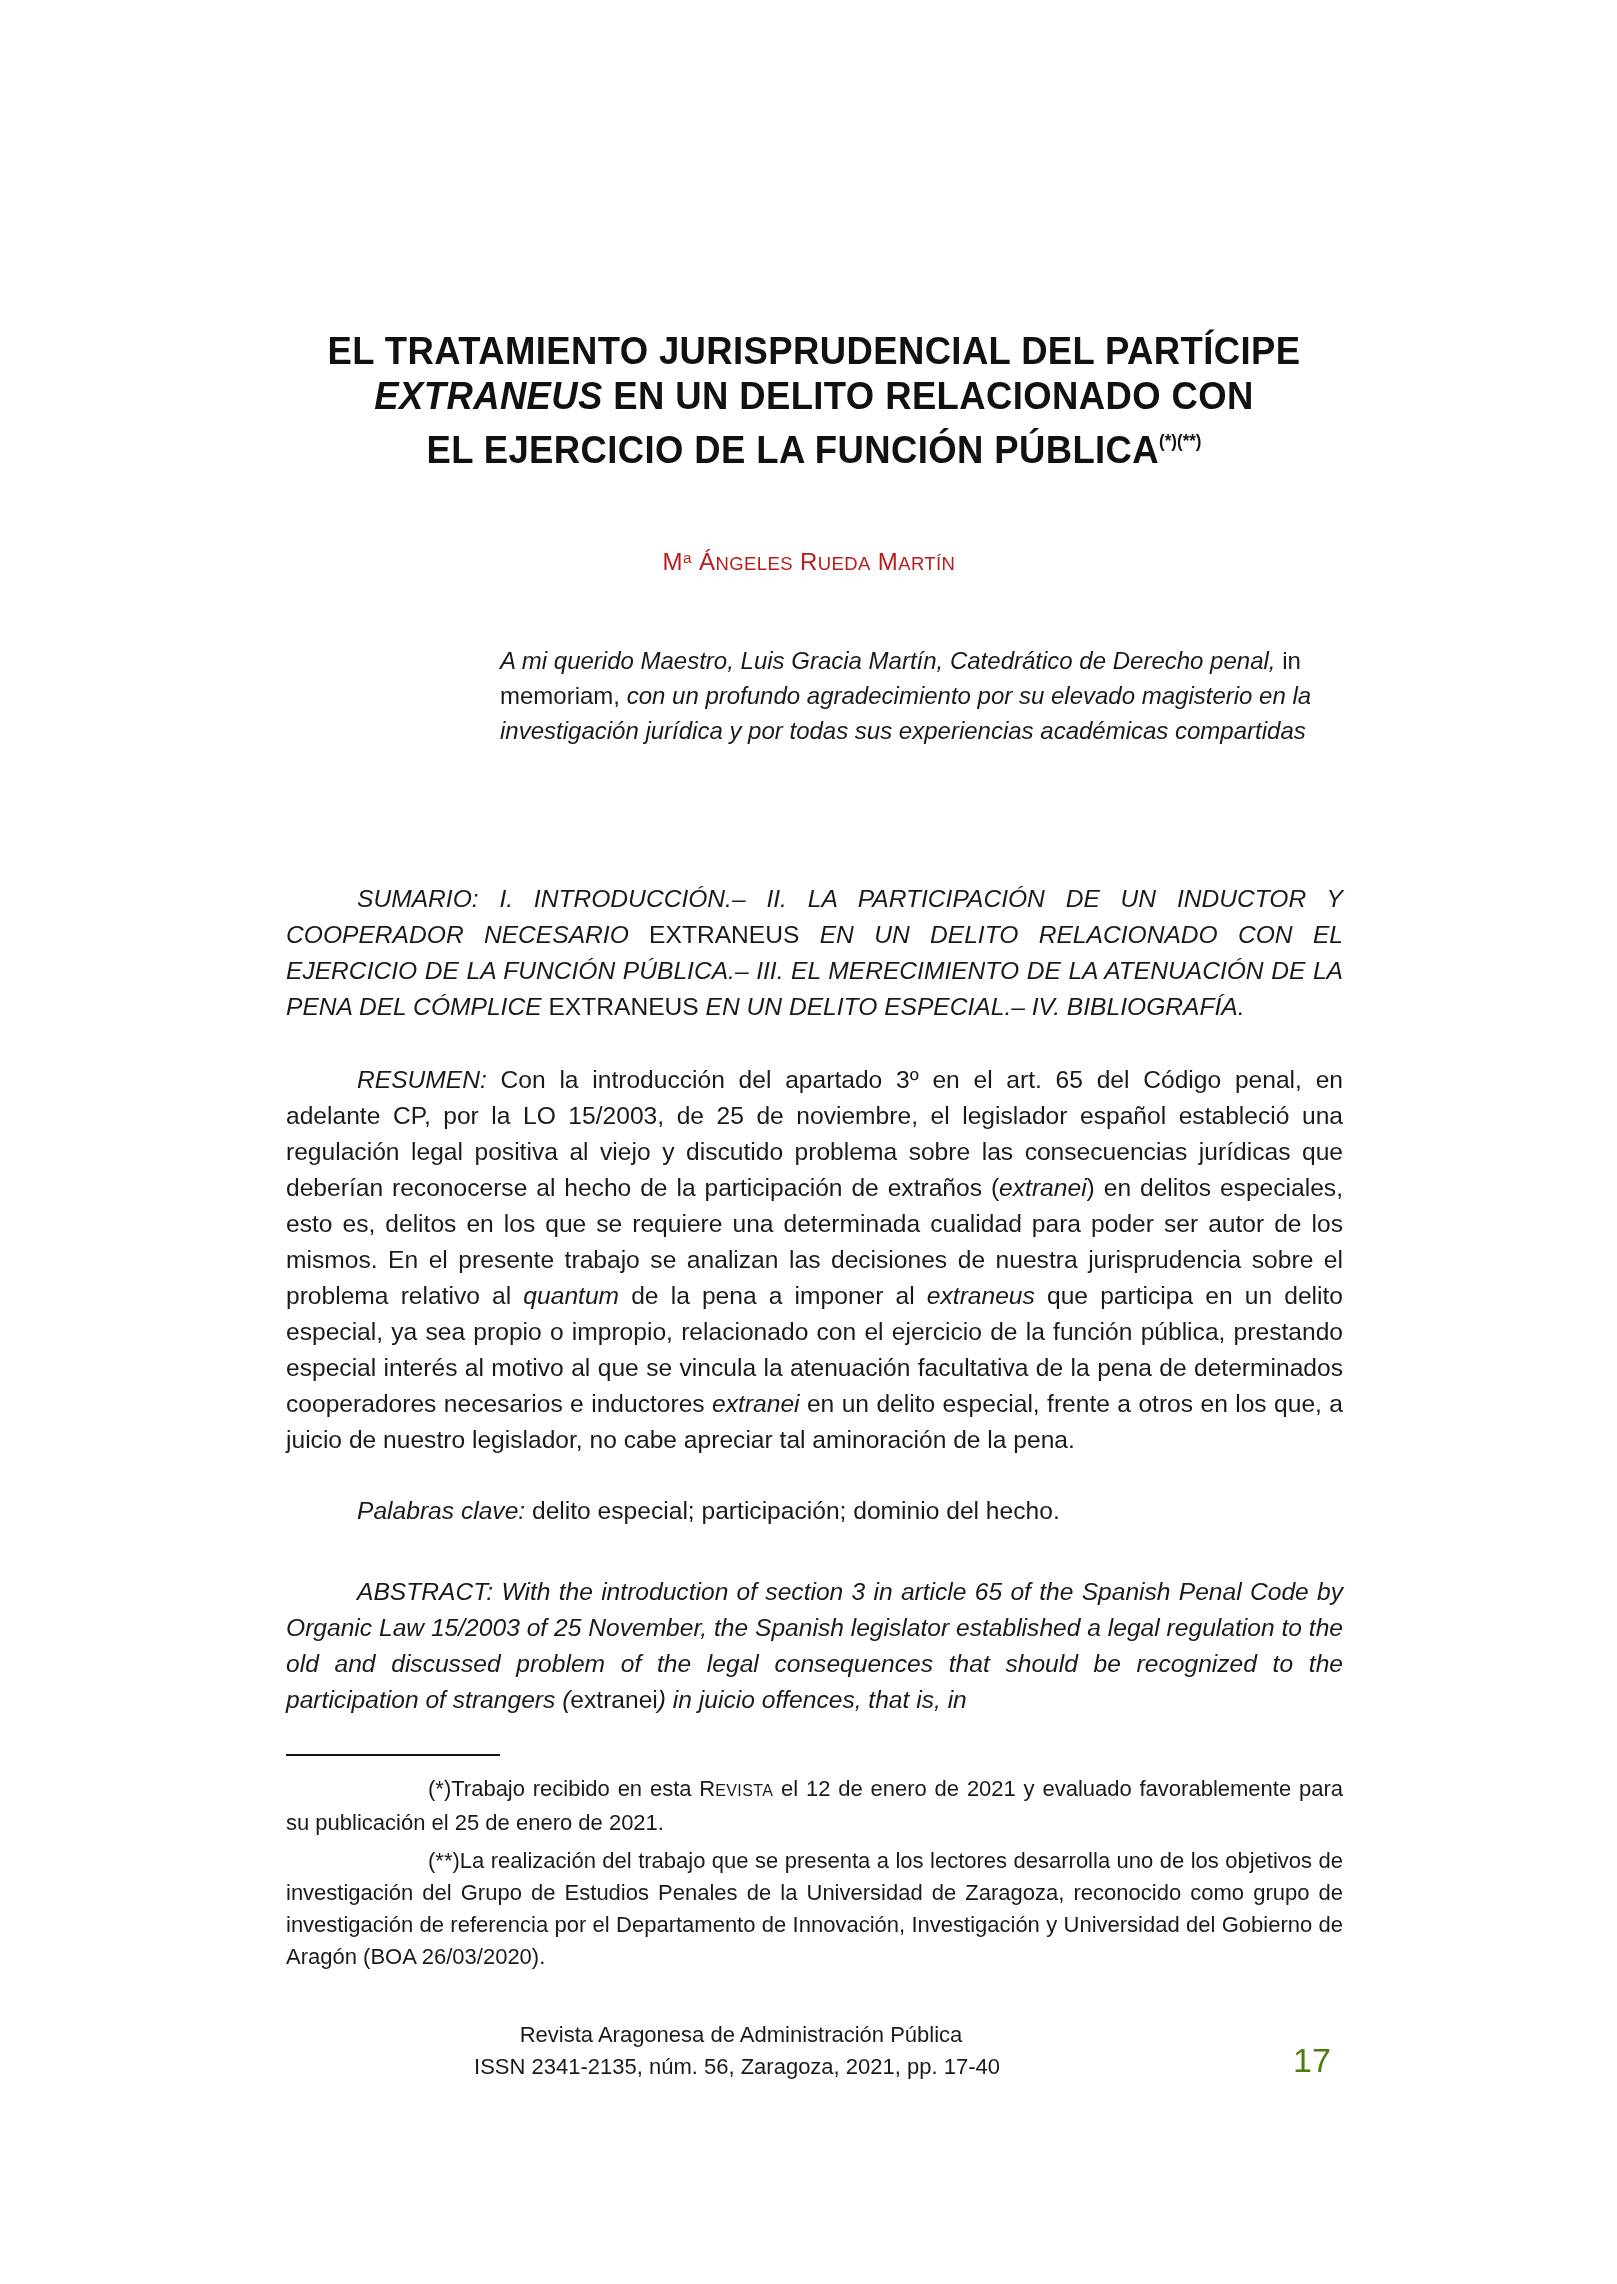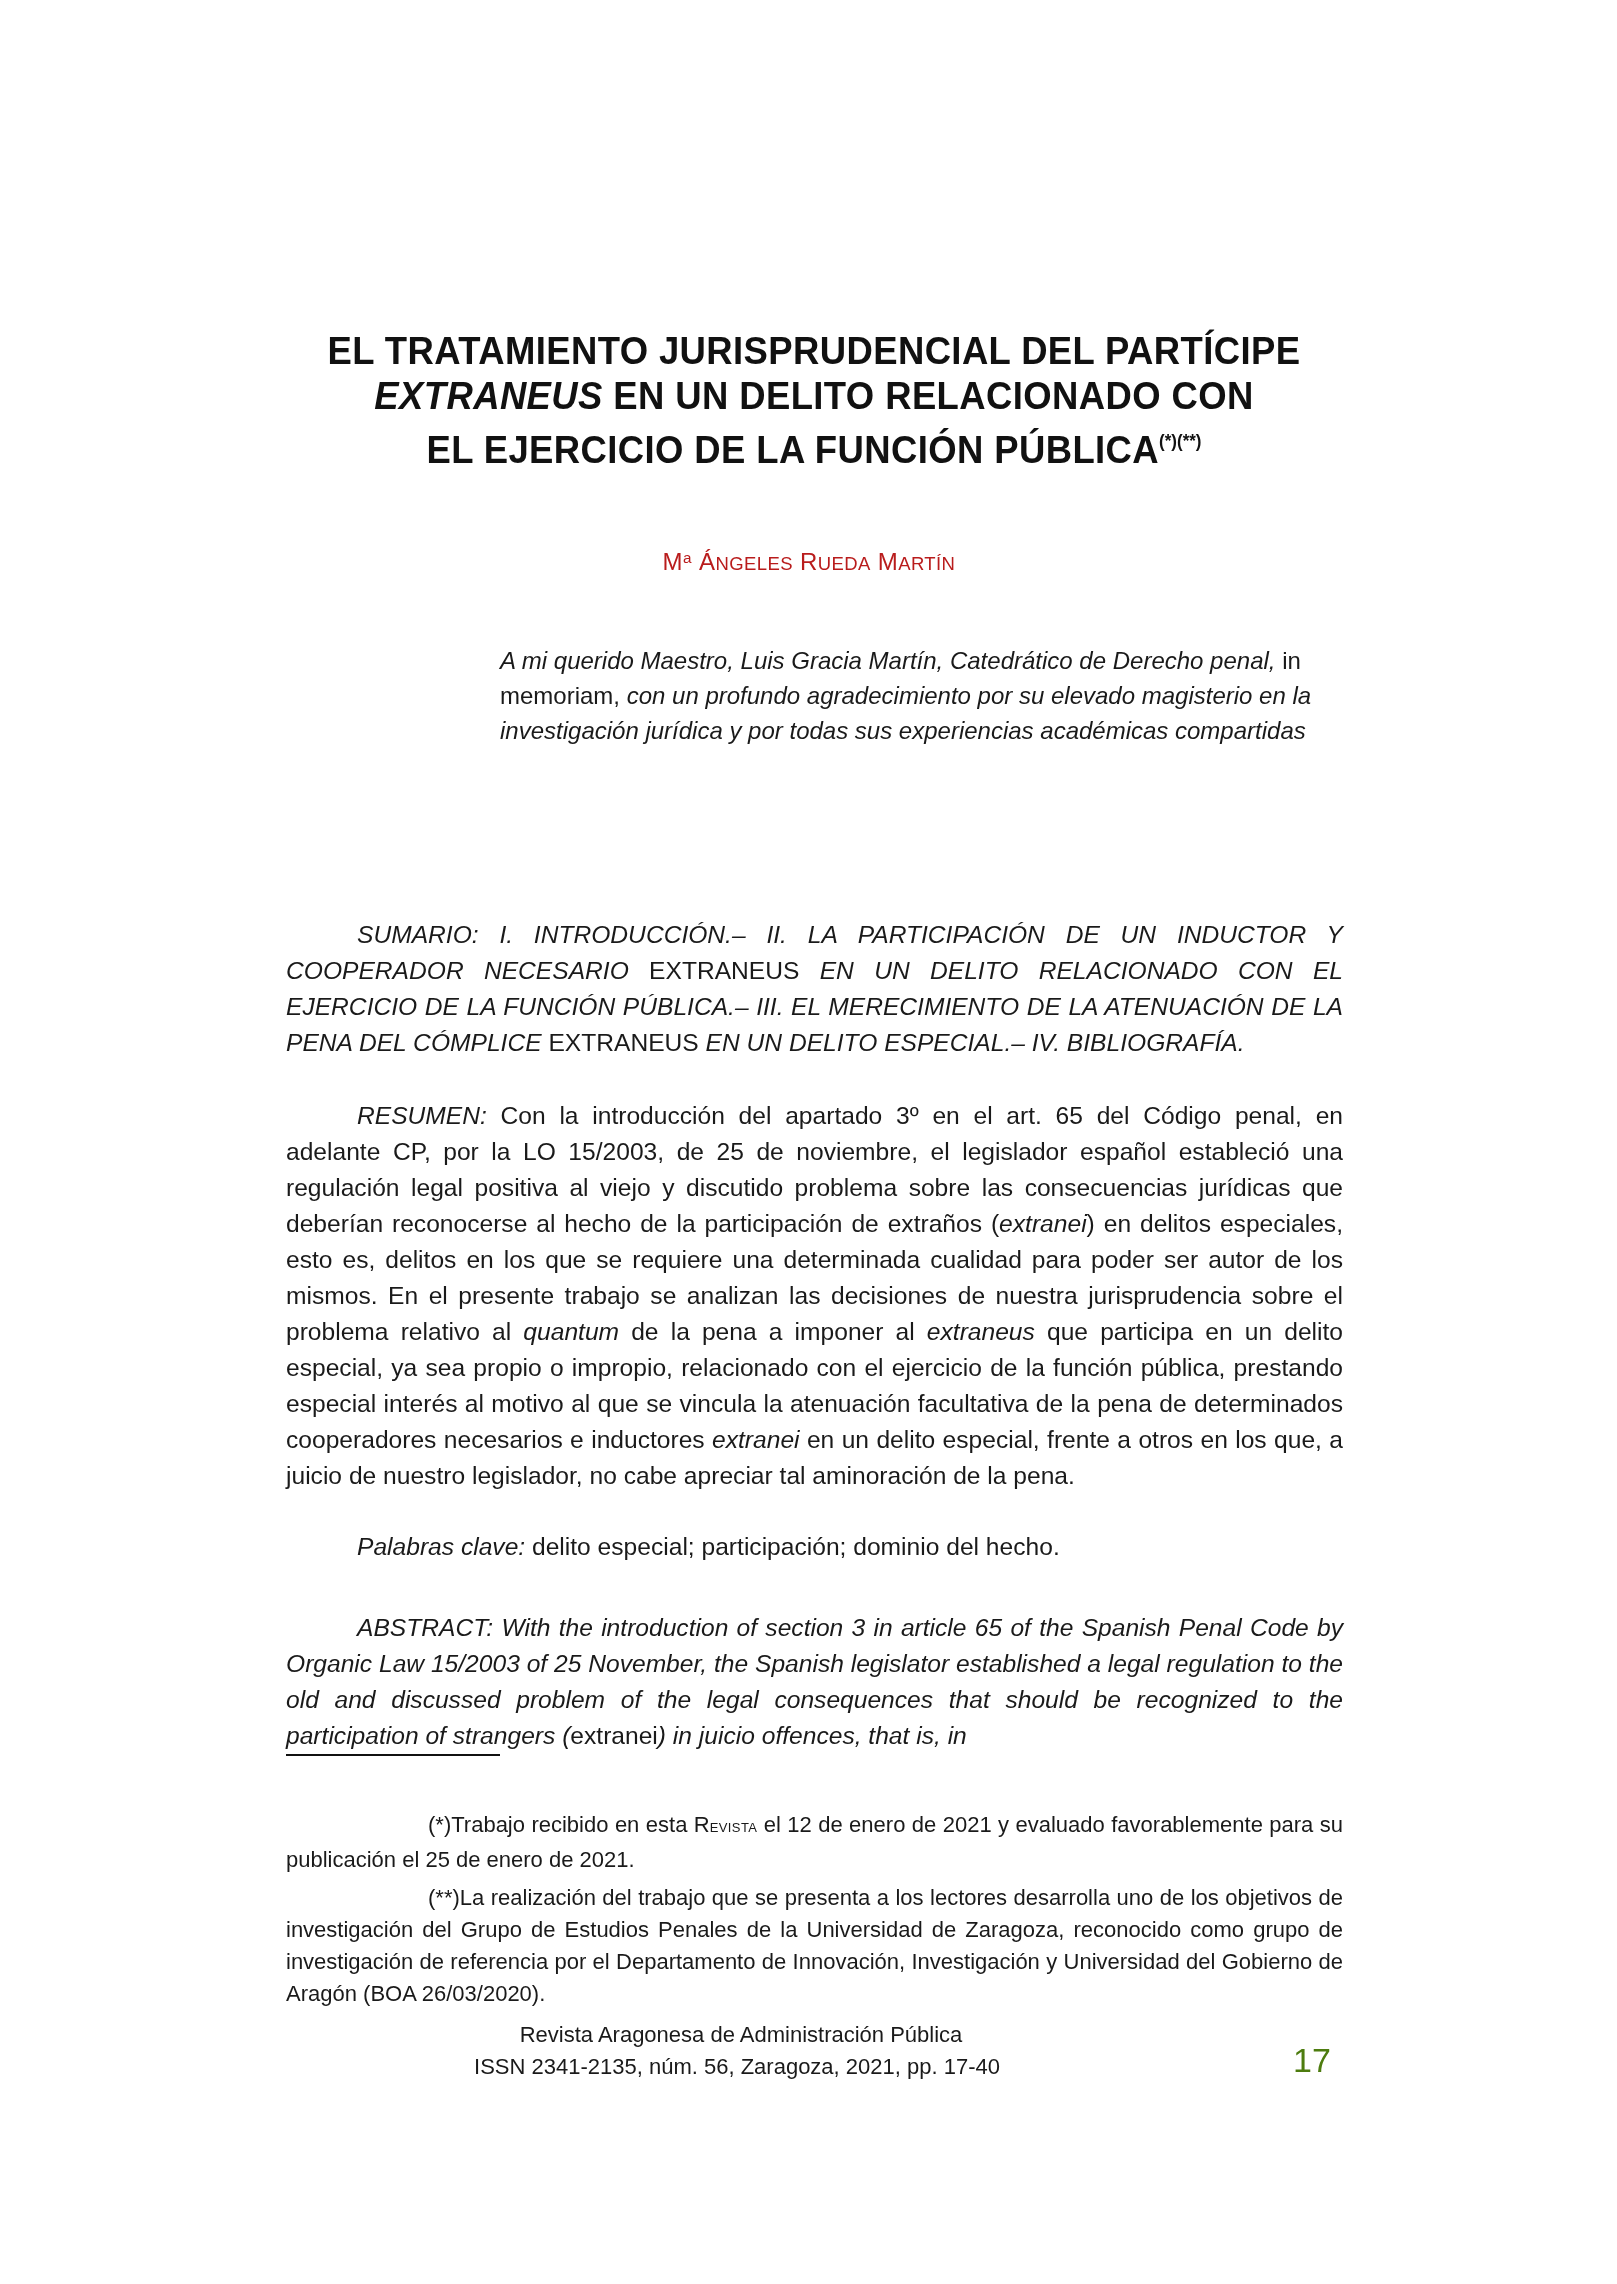--- a/index.html
+++ b/index.html
@@ -1,18 +1,18 @@
 <!DOCTYPE html>
 <html style="font-size:13px"><head>
 <meta charset="utf-8">
 <style>
   html, body { margin: 0; padding: 0; background: #ffffff; }
   body { width: 1618px; height: 2284px; position: relative; overflow: hidden; color: #1a1a1a;
          font-family: "Liberation Sans", "DejaVu Sans", sans-serif; }
-  .col { position: absolute; left: 286px; width: 1057px; margin-top: 36px; }
+  .col { position: absolute; left: 286px; width: 1057px; }
   .title { position: absolute; left: 242px; width: 1144px; top: 329px; text-align: center;
            font-family: "Liberation Sans", sans-serif; font-weight: bold; font-size: 38px;
            line-height: 45px; letter-spacing: 0.4px; color: #111; transform: scaleX(0.96); }
   .title .sup { font-size: 17.7px; vertical-align: 16px; letter-spacing: 0; }
   .author { position: absolute; top: 548px; left: 0; width: 1618px; text-align: center;
             font-size: 24px; letter-spacing: 0.4px; color: #b91c1c; }
   .author .sc { font-size: 18.5px; }
   .author .ord { font-size: 15.3px; vertical-align: 7.3px; text-decoration: none; }
   .dedication { position: absolute; left: 500px; width: 844px; top: 643px; text-align: left;
                 font-size: 24px; line-height: 35px; font-style: italic; }
@@ -23,21 +23,21 @@
   .sumario { top: 881px; font-style: italic; }
   .sumario .up { font-style: normal; }
   .resumen { top: 1062px; }
   .keywords { top: 1493px; }
   .abstract { top: 1574px; font-style: italic; }
   .abstract .up { font-style: normal; }
   .rule { position: absolute; left: 286px; top: 1754px; width: 214px; height: 1.6px; background: #111; }
   .footnotes { top: 1773px; font-size: 22px; line-height: 32px; }
   .footnotes p { margin-bottom: 6.4px; }
   .fn-mark { display: inline-block; min-width: 48px; }
-  .sc-small { font-size: 13px; letter-spacing: 0.4px; }
+  .sc-small { font-size: 16px; letter-spacing: 0.4px; }
   .footer { position: absolute; top: 2019px; left: 0; width: 1482px; text-align: center;
             font-size: 22px; line-height: 32px; color: #1a1a1a; }
   .footer .line2 { margin-left: -8px; }
   .page-num { position: absolute; left: 1293px; top: 2041px; font-size: 34px; color: #4d7c0f; }
   i, em { font-style: italic; }
 </style>
 </head>
 <body>
 
 <h1 class="title" style="margin:0;">

